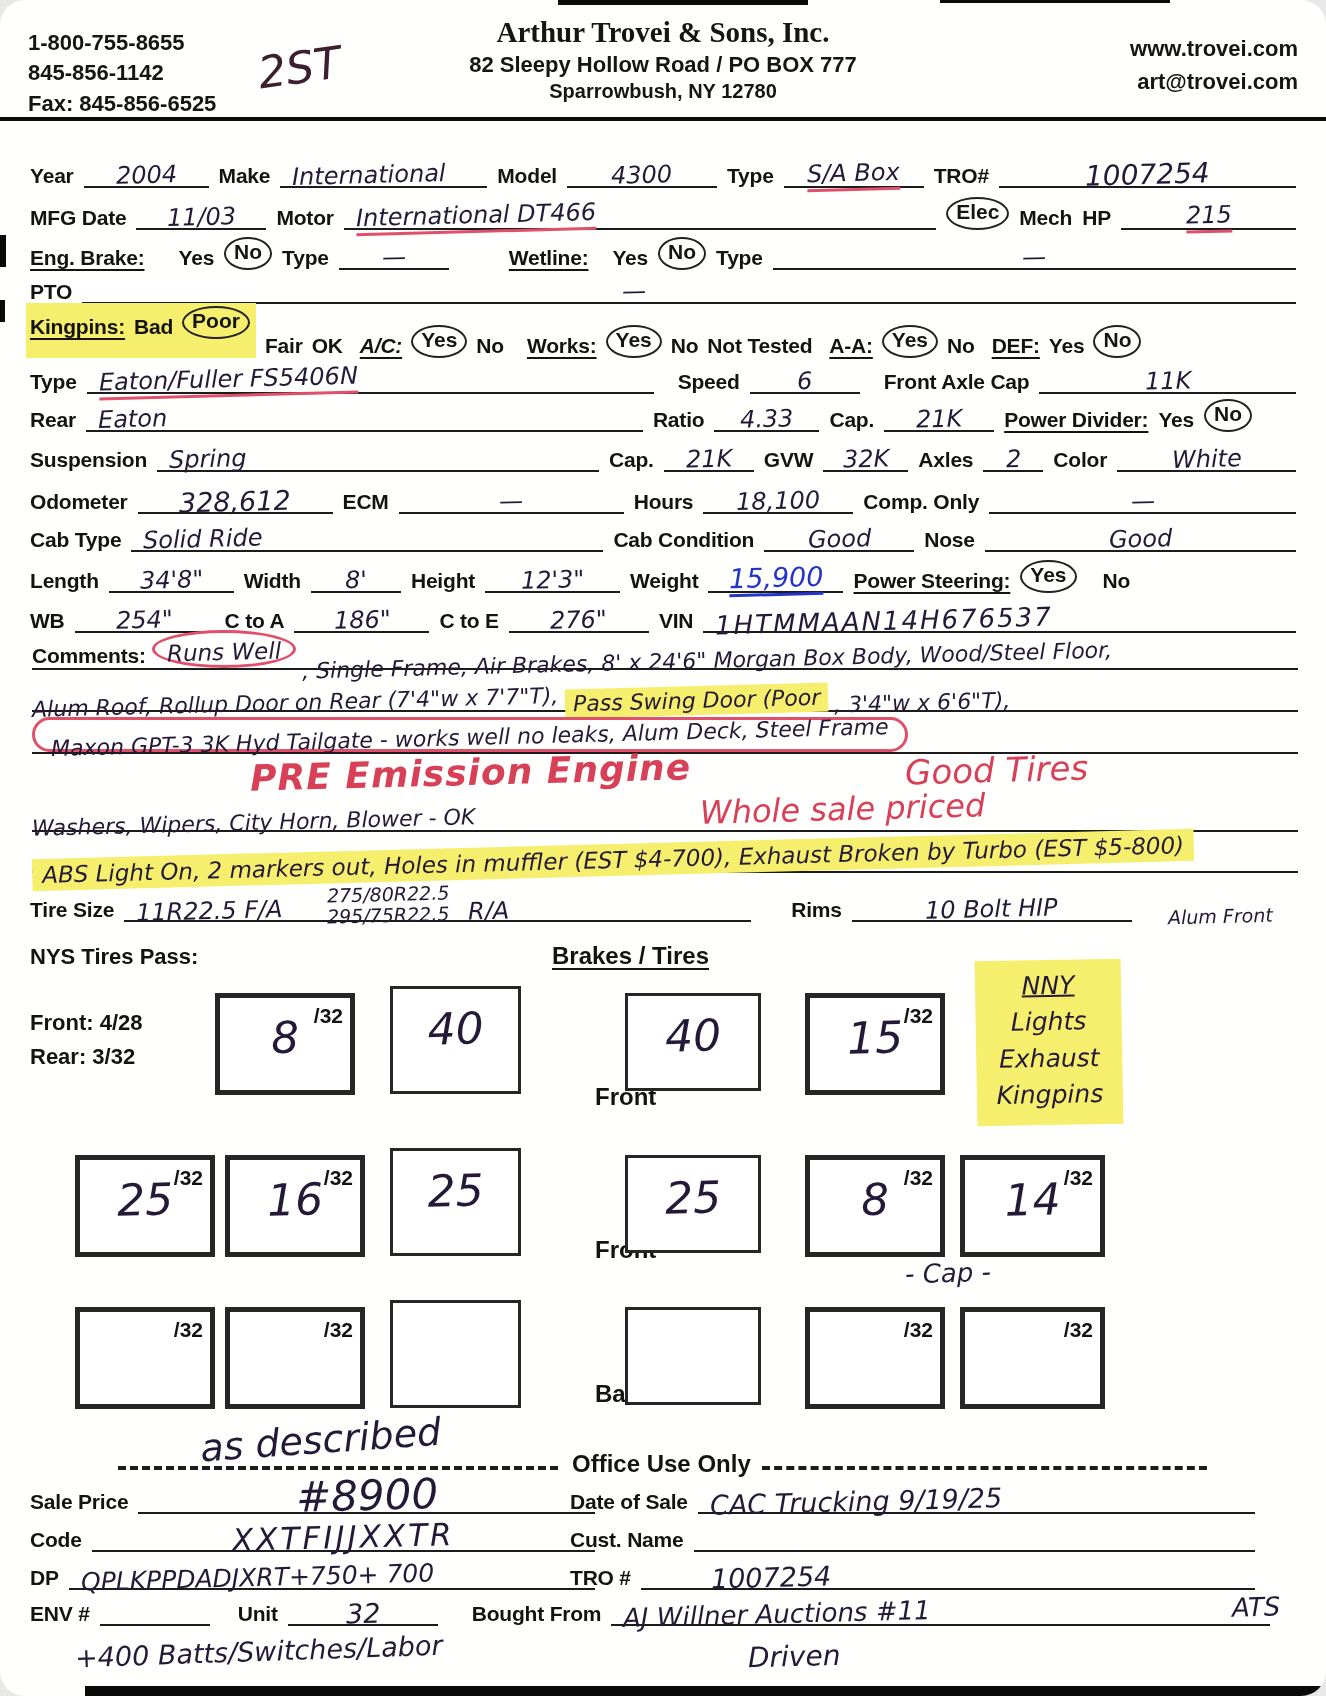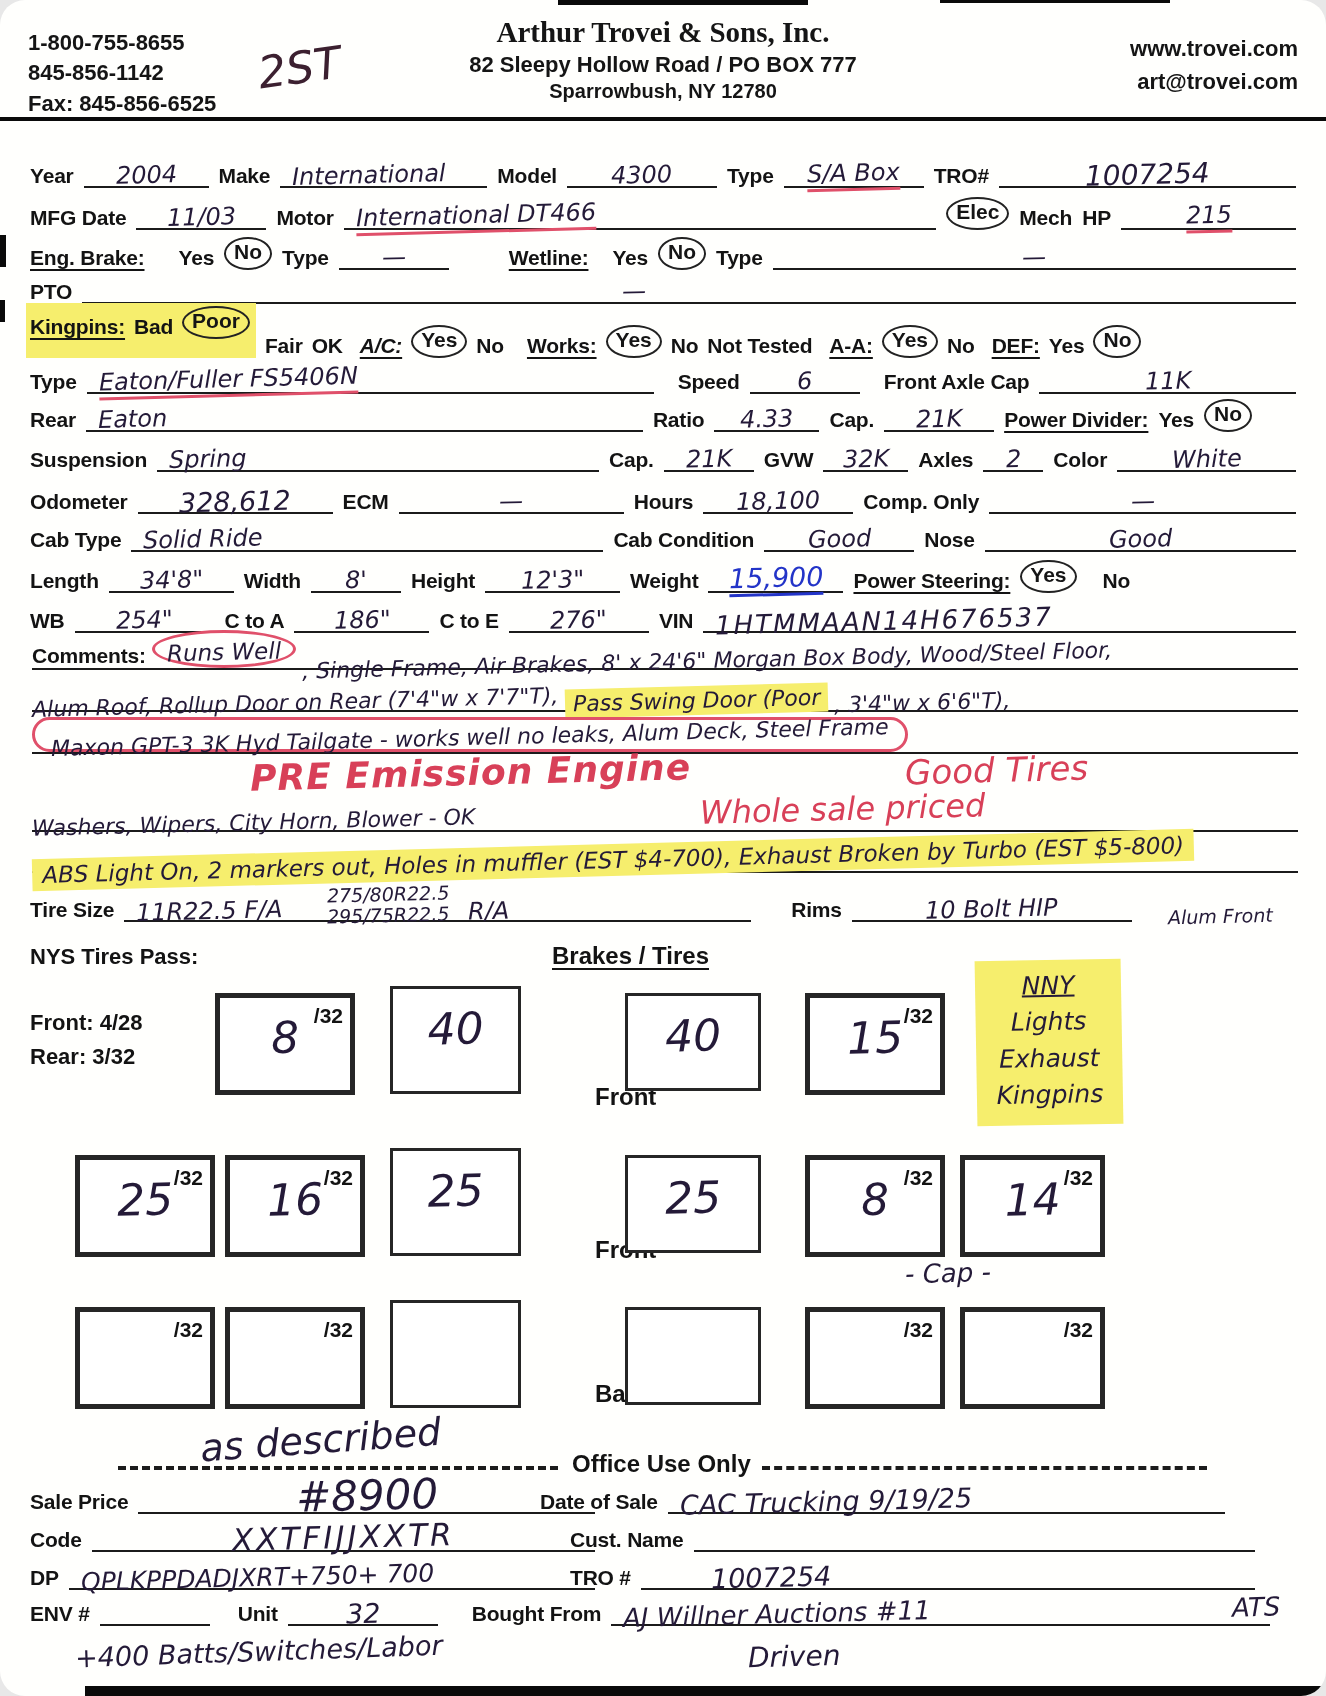--- a/index.html
+++ b/index.html
@@ -317,21 +317,21 @@
 
   <span class="hw" style="position:absolute;left:200px;top:1418px;font-size:38px;transform:rotate(-4deg);">as described</span>
   <div class="dash" style="left:118px;top:1466px;width:440px;"></div>
   <span class="biglabel" style="left:572px;top:1450px;font-size:24px;">Office Use Only</span>
   <div class="dash" style="left:762px;top:1466px;width:445px;"></div>
 
   <div class="row" style="left:30px;top:1470px;width:565px;height:44px;">
     <span class="lbl">Sale Price</span>
     <span class="fill grow"><span class="hw" style="font-size:42px;top:8px;">#8900</span></span>
   </div>
-  <div class="row" style="left:540px;top:1474px;width:685px;height:40px;">
+  <div class="row" style="left:570px;top:1474px;width:685px;height:40px;">
     <span class="lbl">Date of Sale</span>
     <span class="fill ta-l grow"><span class="hw" style="font-size:27px;">CAC Trucking   9/19/25</span></span>
   </div>
 
   <div class="row" style="left:30px;top:1512px;width:565px;height:40px;">
     <span class="lbl">Code</span>
     <span class="fill grow"><span class="hw" style="font-size:31px;letter-spacing:3px;">XXTFIJJXXTR</span></span>
   </div>
   <div class="row" style="left:570px;top:1512px;width:685px;height:40px;">
     <span class="lbl">Cust. Name</span>

